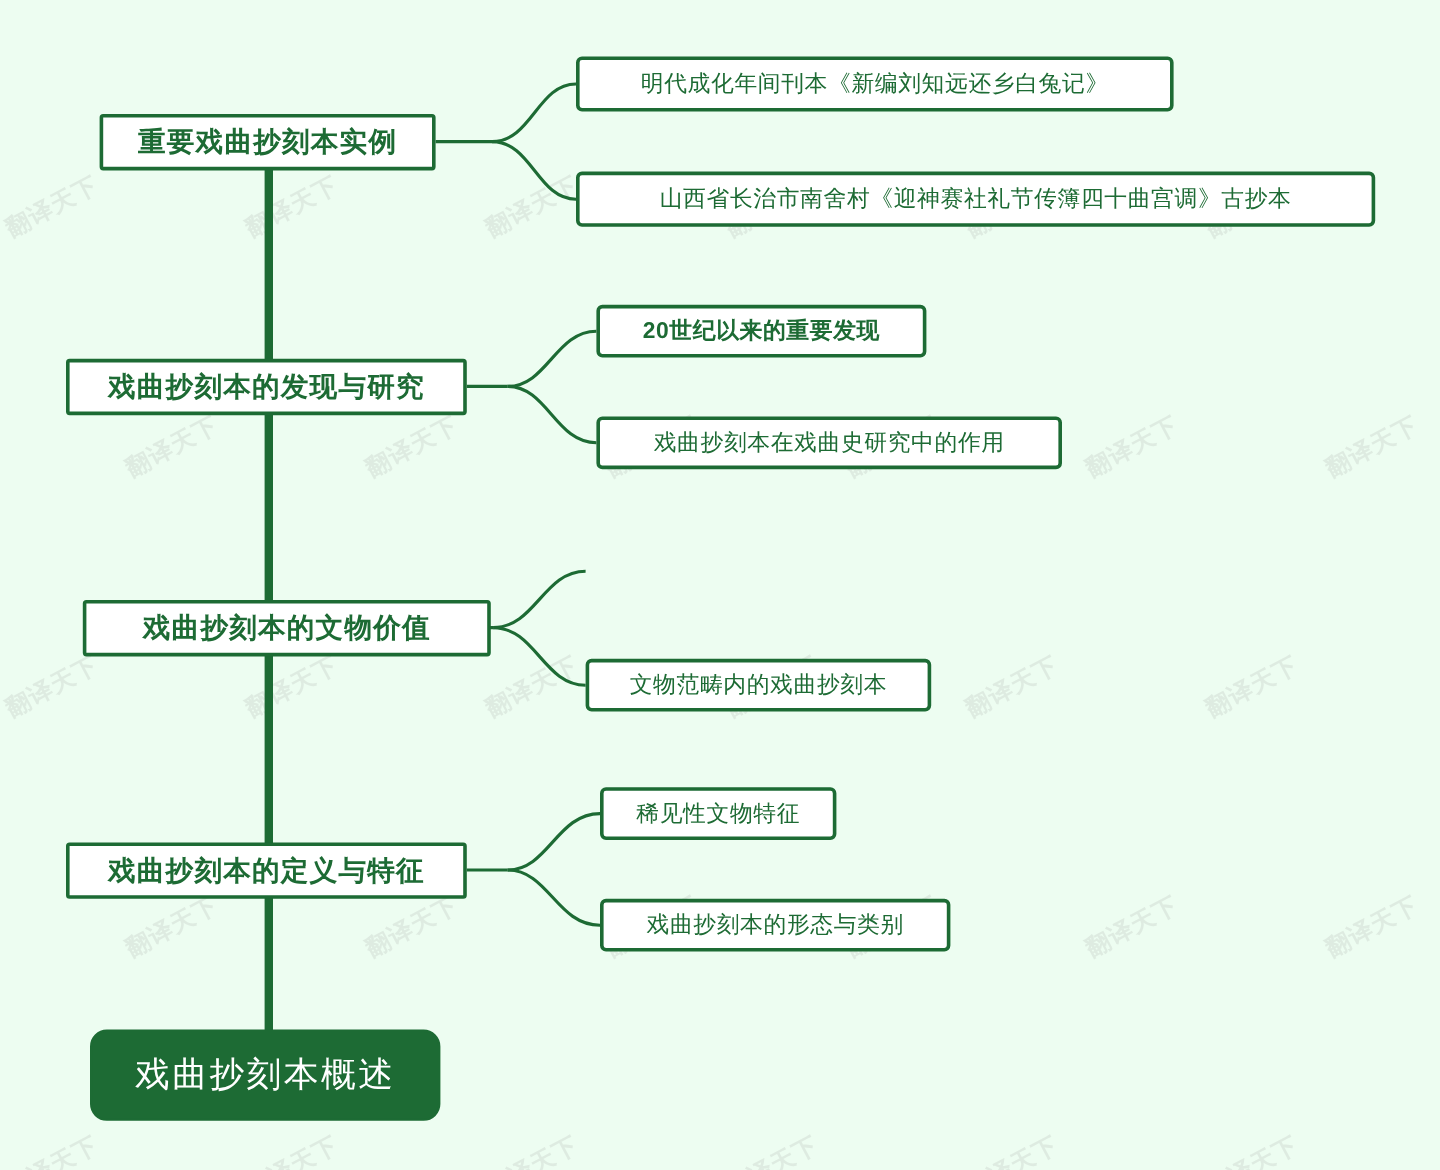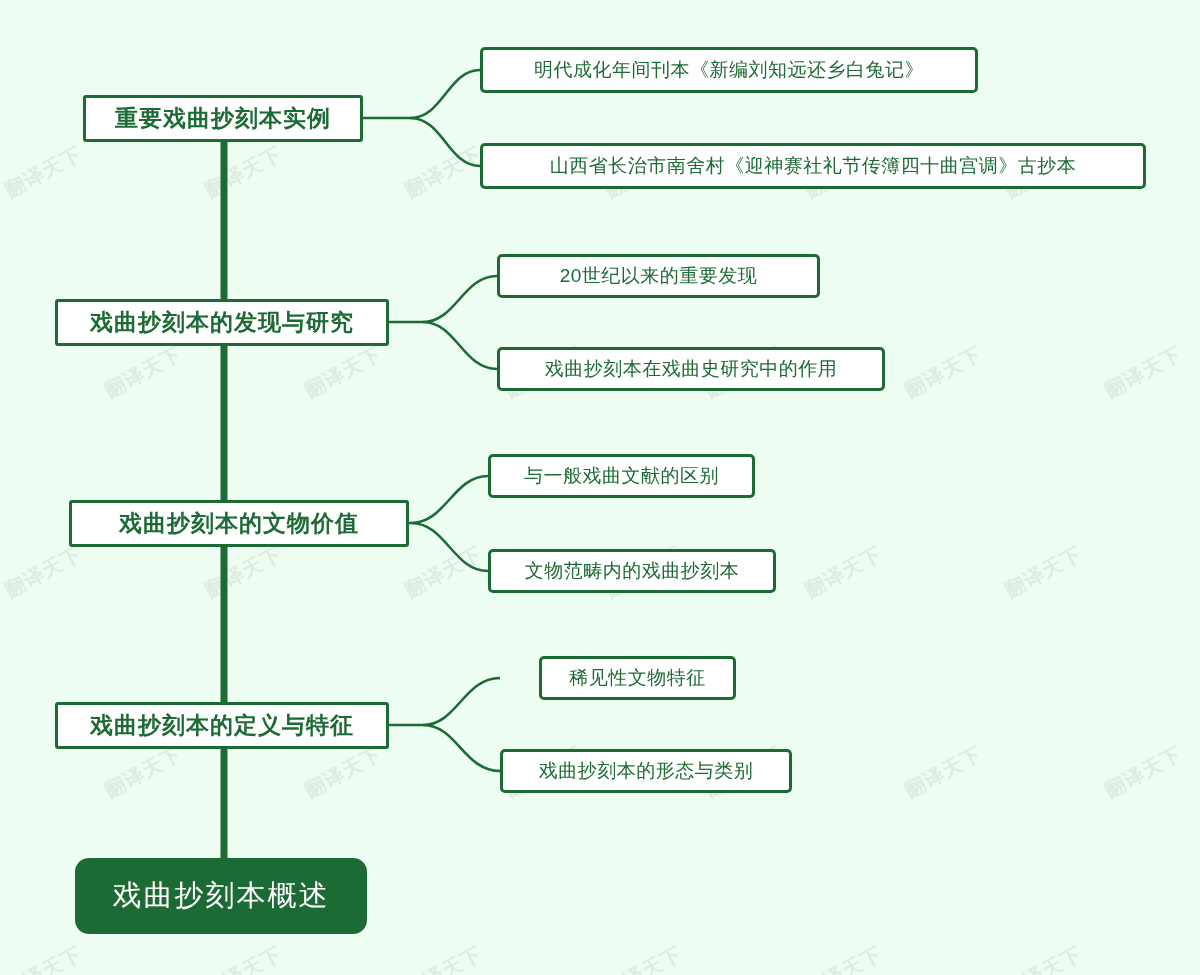--- a/index.html
+++ b/index.html
@@ -173,41 +173,38 @@
   <div class="node node-leaf" style="left:480px; top:47px; width:498px; height:46px;">
     <span>明代成化年间刊本《新编刘知远还乡白兔记》</span>
   </div>
   <div class="node node-leaf leaf-wide" style="left:480px; top:143px; width:666px; height:46px;">
     <span>山西省长治市南舍村《迎神赛社礼节传簿四十曲宫调》古抄本</span>
   </div>
 
   <div class="node node-branch" style="left:55px; top:299px; width:334px; height:47px;">
     <span>戏曲抄刻本的发现与研究</span>
   </div>
-  <div class="node node-leaf" style="left:497px; top:254px; width:323px; height:44px;">
+  <div class="node node-leaf" style="left:497px; top:254px; width:275px; height:44px;font-weight:bold;">
     <span>20世纪以来的重要发现</span>
   </div>
   <div class="node node-leaf" style="left:497px; top:347px; width:388px; height:44px;">
     <span>戏曲抄刻本在戏曲史研究中的作用</span>
   </div>
 
   <div class="node node-branch" style="left:69px; top:500px; width:340px; height:47px;">
     <span>戏曲抄刻本的文物价值</span>
   </div>
-  <div class="node node-leaf" style="left:488px; top:454px; width:267px; height:44px;">
-    <span>与一般戏曲文献的区别</span>
-  </div>
   <div class="node node-leaf" style="left:488px; top:549px; width:288px; height:44px;">
     <span>文物范畴内的戏曲抄刻本</span>
   </div>
 
   <div class="node node-branch" style="left:55px; top:702px; width:334px; height:47px;">
     <span>戏曲抄刻本的定义与特征</span>
   </div>
-  <div class="node node-leaf" style="left:500px; top:656px; width:197px; height:44px;margin-left:39px;">
+  <div class="node node-leaf" style="left:500px; top:656px; width:197px; height:44px;">
     <span>稀见性文物特征</span>
   </div>
   <div class="node node-leaf" style="left:500px; top:749px; width:292px; height:44px;">
     <span>戏曲抄刻本的形态与类别</span>
   </div>
 
   <div class="node node-root" style="left:75px; top:858px; width:292px; height:76px;">
     <span>戏曲抄刻本概述</span>
   </div>
 

